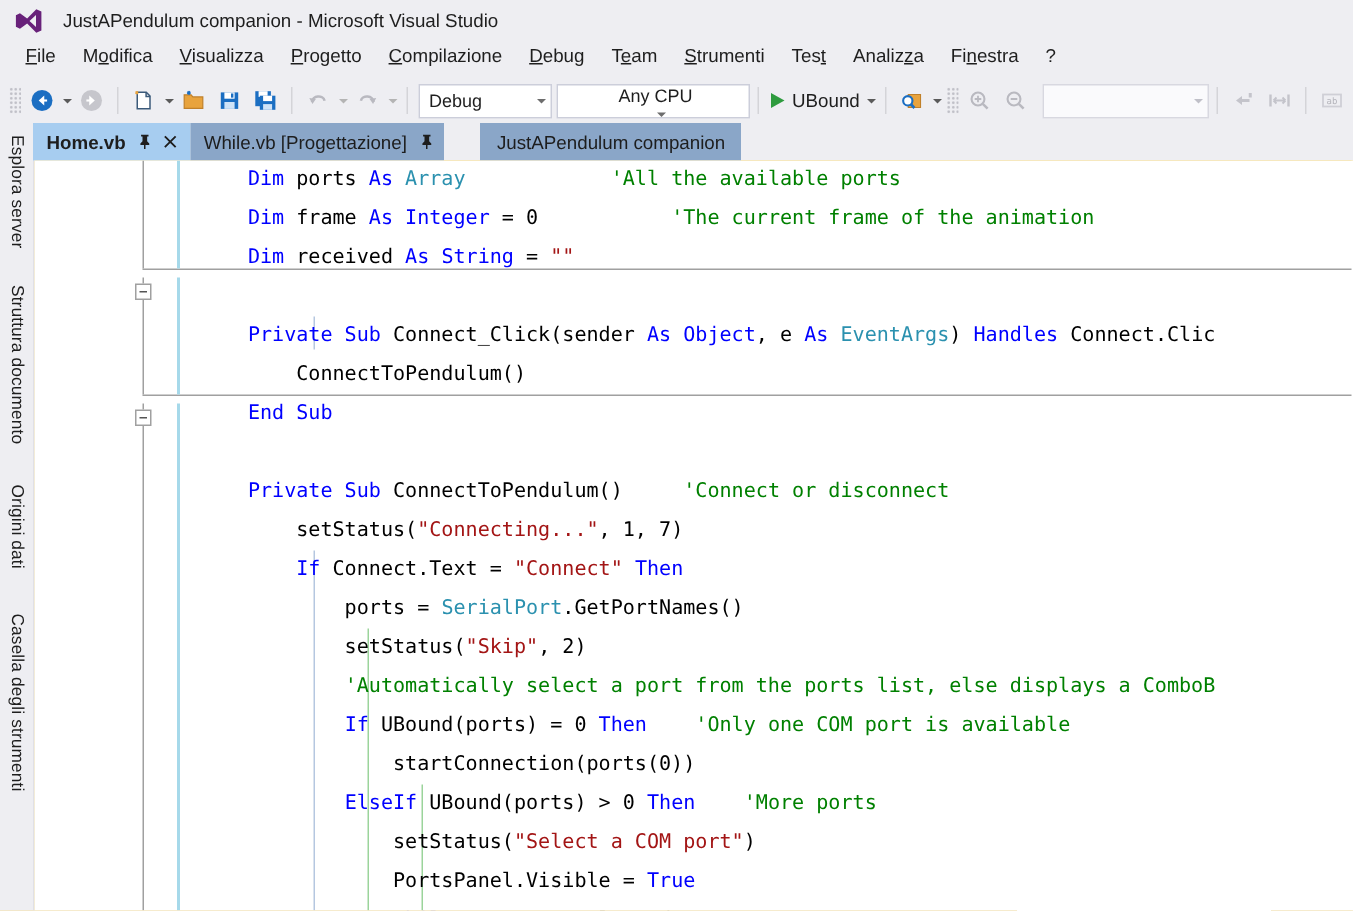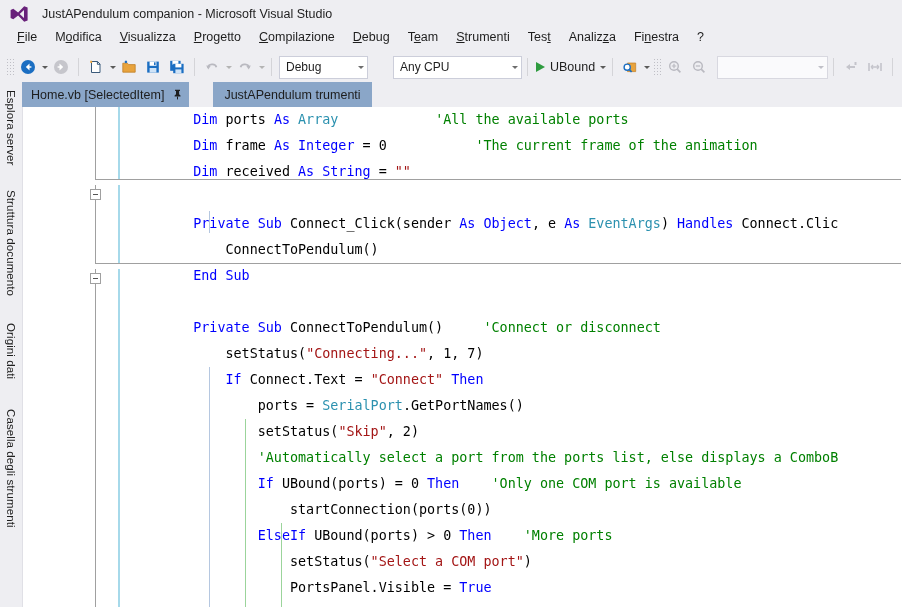--- a/index.html
+++ b/index.html
@@ -297,21 +297,20 @@
     font-size: 13.4px;
     line-height: 26px;
     white-space: pre;
   }
   .cline {
     position: relative;
     height: 26px;
     padding-left: 110px;
     white-space: pre;
     color: #000000;
-    margin-left: 28px;
   }
   .kw   { color: #0000ff; }
   .typ  { color: #2b91af; }
   .str  { color: #a31515; }
   .com  { color: #008000; }
   .pln  { color: #000000; }
 
   
   .iguide {
     position: absolute;
@@ -432,21 +431,21 @@
     </div>
     <div class="tb-caret dim"></div>
 
     <div class="tb-sep"></div>
 
     <div class="tb-combo" style="width:78px;margin-left:2px;">
       <span class="cb-label">Debug</span>
       <span class="cb-caret"></span>
     </div>
 
-    <div class="tb-combo" style="width:118px;margin-left:25px;">
+    <div class="tb-combo" style="width:118px;margin-left:3px;flex-direction:column;">
       <span class="cb-label">Any CPU</span>
       <span class="cb-caret"></span>
     </div>
 
     <div class="tb-sep"></div>
 
     <div class="tb-run">
       <span class="play-tri"></span>
       <span class="run-label">UBound</span>
     </div>
@@ -526,33 +525,47 @@
     </div>
     <div class="vtab" style="top:230px;height:78px;">
       <span>Origini dati</span>
     </div>
     <div class="vtab" style="top:312px;height:148px;">
       <span>Casella degli strumenti</span>
     </div>
   </div>
 
   <div class="tabstrip">
-
-    <div class="tab inactive">
-      <span>Home.vb [SelectedItem]</span>
+    <div class="tab active">
+      <span>Home.vb</span>
       <span class="tab-pin">
         <svg width="9" height="11" viewBox="0 0 9 11">
           <path d="M2 0.8 h5 v1.2 h-0.9 v3.2 l1.4 1.4 v1.0 h-5.9 v-1.0 l1.4 -1.4 v-3.2 h-0.9 z" fill="#1e1e1e"></path>
           <path d="M4.5 7.6 v2.8" stroke="#1e1e1e" stroke-width="1"></path>
         </svg>
       </span>
+      <span class="tab-close">
+        <svg width="9" height="9" viewBox="0 0 9 9">
+          <path d="M0.9 0.9 L8.1 8.1 M8.1 0.9 L0.9 8.1" stroke="#1e1e1e" stroke-width="1.25"></path>
+        </svg>
+      </span>
+    </div>
+
+    <div class="tab inactive">
+      <span>While.vb [Progettazione]</span>
+      <span class="tab-pin">
+        <svg width="9" height="11" viewBox="0 0 9 11">
+          <path d="M2 0.8 h5 v1.2 h-0.9 v3.2 l1.4 1.4 v1.0 h-5.9 v-1.0 l1.4 -1.4 v-3.2 h-0.9 z" fill="#1e1e1e"></path>
+          <path d="M4.5 7.6 v2.8" stroke="#1e1e1e" stroke-width="1"></path>
+        </svg>
+      </span>
     </div>
 
     <div class="tab doc">
-      <span>JustAPendulum trumenti</span>
+      <span>JustAPendulum companion</span>
     </div>
   </div>
 
   <div class="editor">
 
     <div class="outline-rail" style="top:0px;height:72px;"></div>
     <div class="outline-tick" style="top:72px;"></div>
     <div class="outline-rail" style="top:78px;height:78px;"></div>
     <div class="outline-box" style="top:82px;"></div>
     <div class="outline-tick" style="top:156px;"></div>

